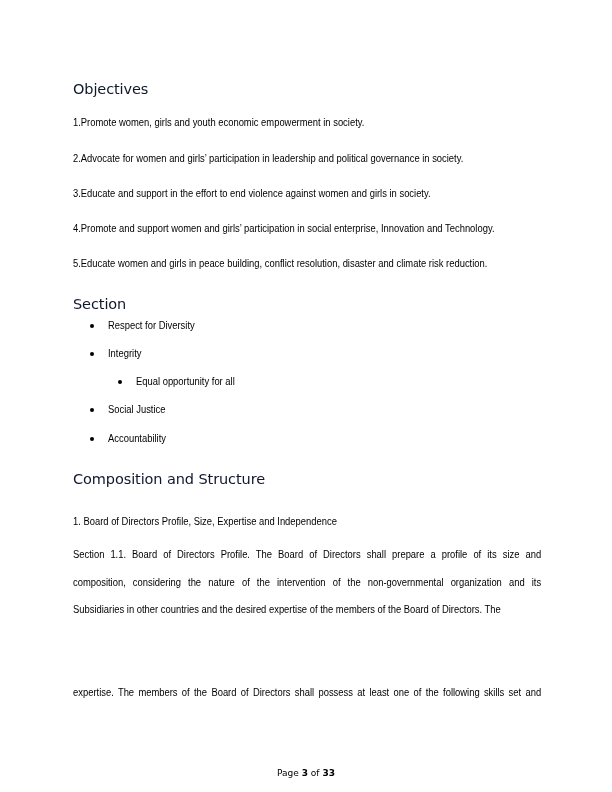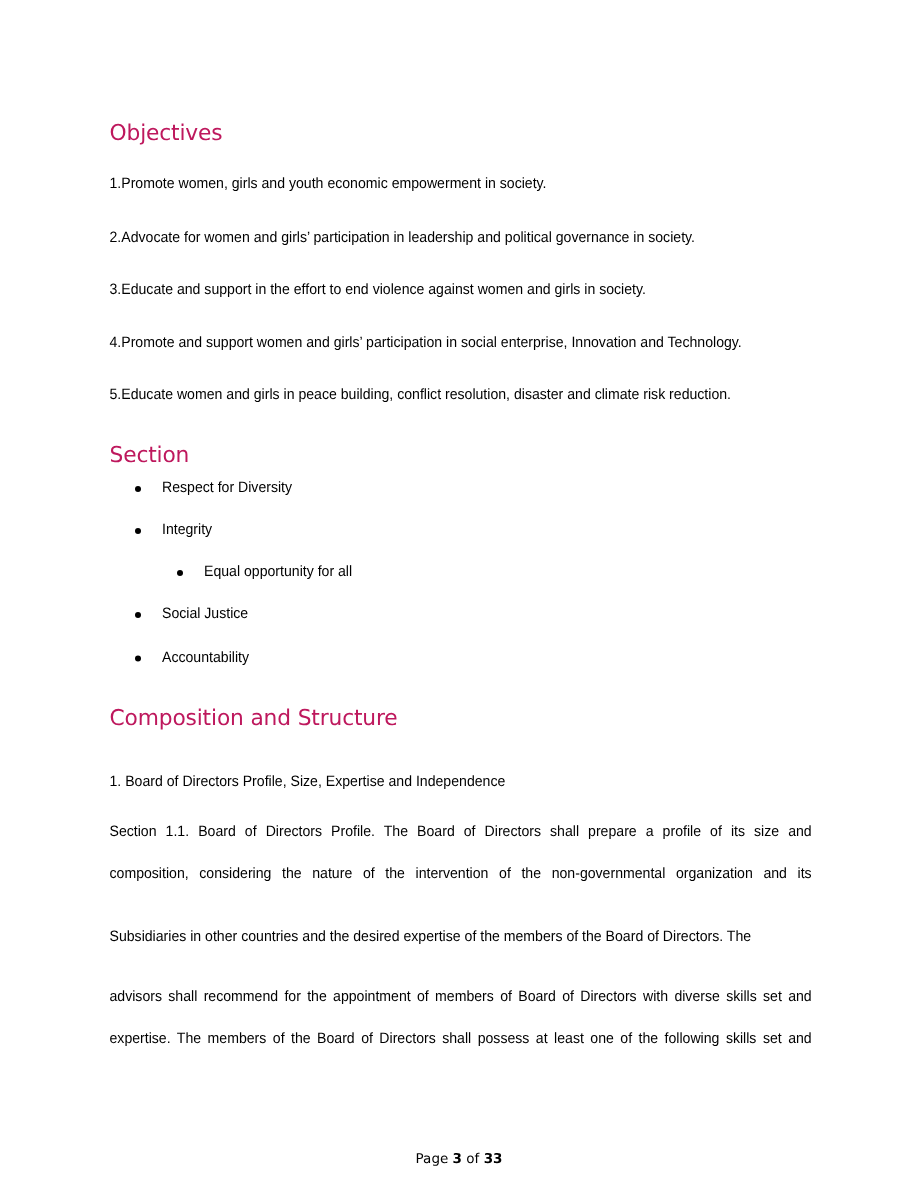--- a/index.html
+++ b/index.html
@@ -1,18 +1,18 @@
 <!DOCTYPE html>
 <html><head>
 <meta charset="utf-8">
 <style>
   html, body { margin: 0; padding: 0; background: #ffffff; }
   body { width: 612px; height: 792px; position: relative; overflow: hidden; font-family: "Liberation Sans", sans-serif; color: #000; }
   .page { position: absolute; left: 0; top: 0; width: 612px; height: 792px; }
-  .h { position: absolute; left: 73px; font-family: "DejaVu Sans", sans-serif; color: #be185d; font-size: 14.5px; font-weight: normal; margin: 0; letter-spacing: -0.1px; }
+  .h { position: absolute; left: 73px; font-family: "DejaVu Sans", sans-serif; color: #0f172a; font-size: 14.5px; font-weight: normal; margin: 0; letter-spacing: -0.1px; }
   .p { position: absolute; left: 73px; font-size: 10px; white-space: nowrap; margin: 0; transform: scaleX(0.94); transform-origin: left center; }
   .just { position: absolute; left: 73px; width: 468px; font-size: 10px; margin: 0; text-align: justify; text-align-last: justify; white-space: nowrap; }
   .just span { display: block; transform: scaleX(0.94); transform-origin: left center; width: 498px; text-align: justify; text-align-last: justify; }
   .just.nolast span { text-align-last: left; }
   .bullet { position: absolute; left: 108px; font-size: 10px; }
   .bullet .dot { position: absolute; left: -18px; top: 4px; width: 4px; height: 4px; border-radius: 50%; background: #000; }
   .bullet .txt { display: inline-block; transform: scaleX(0.94); transform-origin: left center; white-space: nowrap; }
   .footer { position: absolute; left: 0; width: 612px; top: 768px; text-align: center; font-family: "DejaVu Sans", sans-serif; font-size: 9px; color: #000; }
   .footer b { font-weight: bold; }
 </style>
@@ -55,25 +55,22 @@
   <h2 class="h" style="top:471px;">Composition and Structure</h2>
 
   <p class="p" style="top:516px;">1. Board of Directors Profile, Size, Expertise and Independence</p>
 
   <div class="just" style="top:549px;">
       <span>Section 1.1. Board of Directors Profile. The Board of Directors shall prepare a profile of its size and</span>
     </div>
   <div class="just" style="top:577px;">
       <span>composition, considering the nature of the intervention of the non-governmental organization and its</span>
     </div>
-  <div class="just nolast" style="top:604px;margin-top:15px;">
+  <div class="just nolast" style="top:604px;">
       <span style="width:450px;">Subsidiaries in other countries and the desired expertise of the members of the Board of Directors. The</span>
-    </div>
-  <div class="just" style="top:659px;">
-      <span>advisors shall recommend for the appointment of members of Board of Directors with diverse skills set and</span>
     </div>
   <div class="just" style="top:687px;">
       <span>expertise. The members of the Board of Directors shall possess at least one of the following skills set and</span>
     </div>
 
   <div class="footer">
     <span>Page</span>
     <b>3</b>
     <span>of</span>
     <b>33</b>

